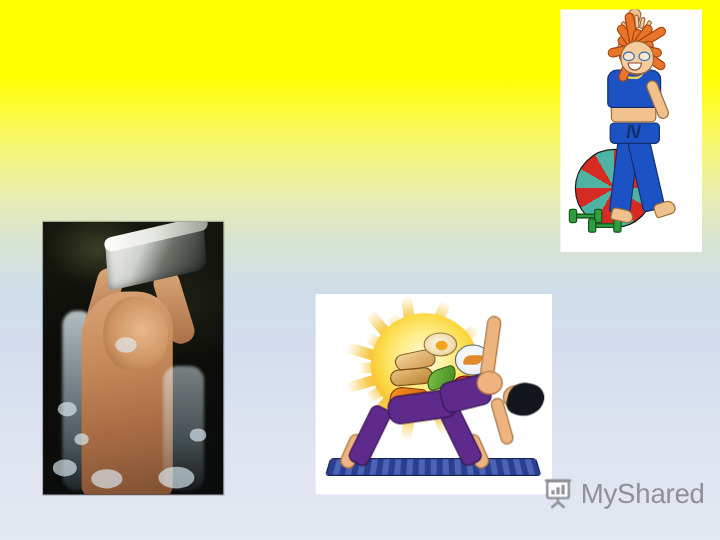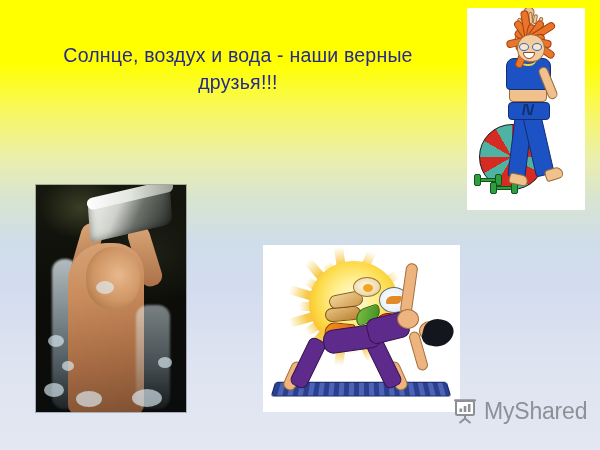--- a/index.html
+++ b/index.html
@@ -555,22 +555,20 @@
     letter-spacing: -0.2px;
     text-align: center;
   }
   #watermark svg { display: block; }
 </style>
 </head>
 <body>
 
 <div id="slide">
 
-  <div id="title-block">Солнце, воздух и вода - наши верные
-друзья!!!</div>
 
   <div class="pic" id="pic-girl">
     <div class="inner">
 
       <div class="g-ball"></div>
 
       <div class="g-dumbbell">
         <i class="bar"></i>
           <i class="w1"></i>
           <i class="w2"></i>

